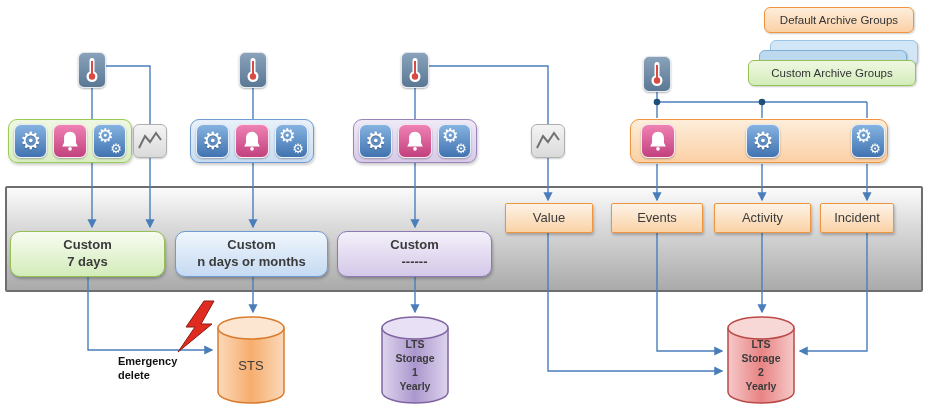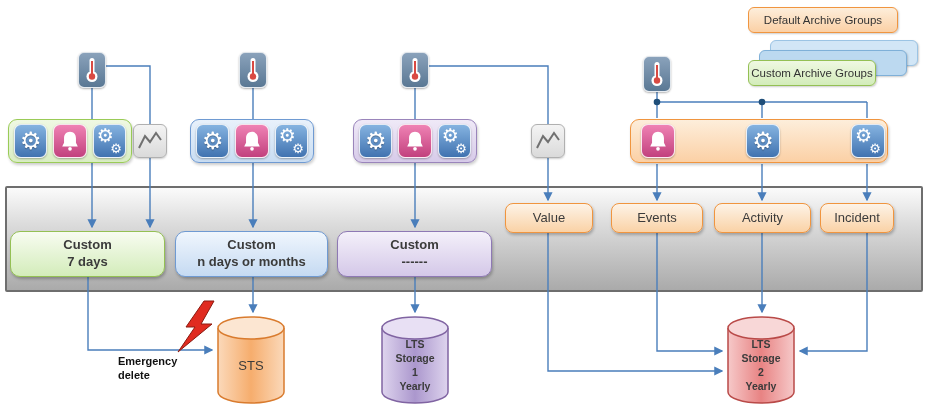--- a/index.html
+++ b/index.html
@@ -52,21 +52,21 @@
   .gears { position:relative; width:100%; height:100%; }
   .gears .g1 { position:absolute; left:3px; top:1px; font-size:19px; color:#fff; line-height:1; }
   .gears .g2 { position:absolute; right:3px; bottom:2px; font-size:13px; color:#fff; line-height:1; }
 
   .flow { border-radius:10px; border:1.5px solid; display:flex; align-items:center;
           justify-content:center; text-align:center; font-size:13px; color:#3b3b3b;
           line-height:1.3; box-shadow:1px 2px 3px rgba(0,0,0,.25); }
   .flow-green  { background:linear-gradient(180deg,#f8fcf1,#d3ecba); border-color:#94c054; }
   .flow-blue   { background:linear-gradient(180deg,#f0f6fd,#c5daf2); border-color:#6f9ad2; }
   .flow-purple { background:linear-gradient(180deg,#f4f0fa,#d4c8e8); border-color:#8e79b4; }
-  .flow-orange { background:linear-gradient(180deg,#fdf3e7,#fad2a6); border-color:#f0953f; border-radius:8px; }
+  .flow-orange { background:linear-gradient(180deg,#fdf3e7,#fad2a6); border-color:#f0953f; border-radius:2px; }
 
   .cyl-label { display:flex; flex-direction:column; align-items:center; justify-content:center;
                text-align:center; color:#3b3b3b; }
   .note { font-size:11px; color:#111; line-height:1.3; }
 </style>
 </head>
 <body>
 
 <div class="canvas">
 
@@ -97,26 +97,26 @@
       <path d="M548,233 V371 H722" marker-end="url(#arr)"></path>
       <path d="M657,233 V351 H722" marker-end="url(#arr)"></path>
       <path d="M762,233 V312" marker-end="url(#arr)"></path>
       <path d="M867,233 V351 H800" marker-end="url(#arr)"></path>
     </g>
     <circle cx="657" cy="102" r="3.3" fill="#1f4e79"></circle>
     <circle cx="762" cy="102" r="3.3" fill="#1f4e79"></circle>
     <polygon points="204,301 186,327 195,327 178,352 212,324 201,324 214,301" fill="#e02b20" stroke="#8b1a10" stroke-width="1"></polygon>
   </svg>
 
-  <div class="tag tag-orange abs" style="left:748px;top:7px;width:150px;">
+  <div class="tag tag-orange abs" style="left:764px;top:7px;width:150px;">
     <span>Default Archive Groups</span>
   </div>
   <div class="tag tag-blue2 abs" style="left:770px;top:40px;width:148px;"></div>
   <div class="tag tag-blue1 abs" style="left:759px;top:50px;width:148px;"></div>
-  <div class="tag tag-green abs" style="left:748px;top:60px;width:128px;">
+  <div class="tag tag-green abs" style="left:748px;top:60px;width:168px;">
     <span>Custom Archive Groups</span>
   </div>
 
   <div class="icon-steel abs" style="left:78px;top:52px;">
     <svg width="16" height="26" viewBox="0 0 16 26">
         <rect x="5.5" y="1" width="5" height="15" rx="2.5" fill="#fff"></rect>
         <circle cx="8" cy="19.5" r="5.5" fill="#fff"></circle>
         <rect x="7" y="4" width="2" height="13" fill="#d94a43"></rect>
         <circle cx="8" cy="19.5" r="3.2" fill="#d94a43"></circle>
       </svg>

